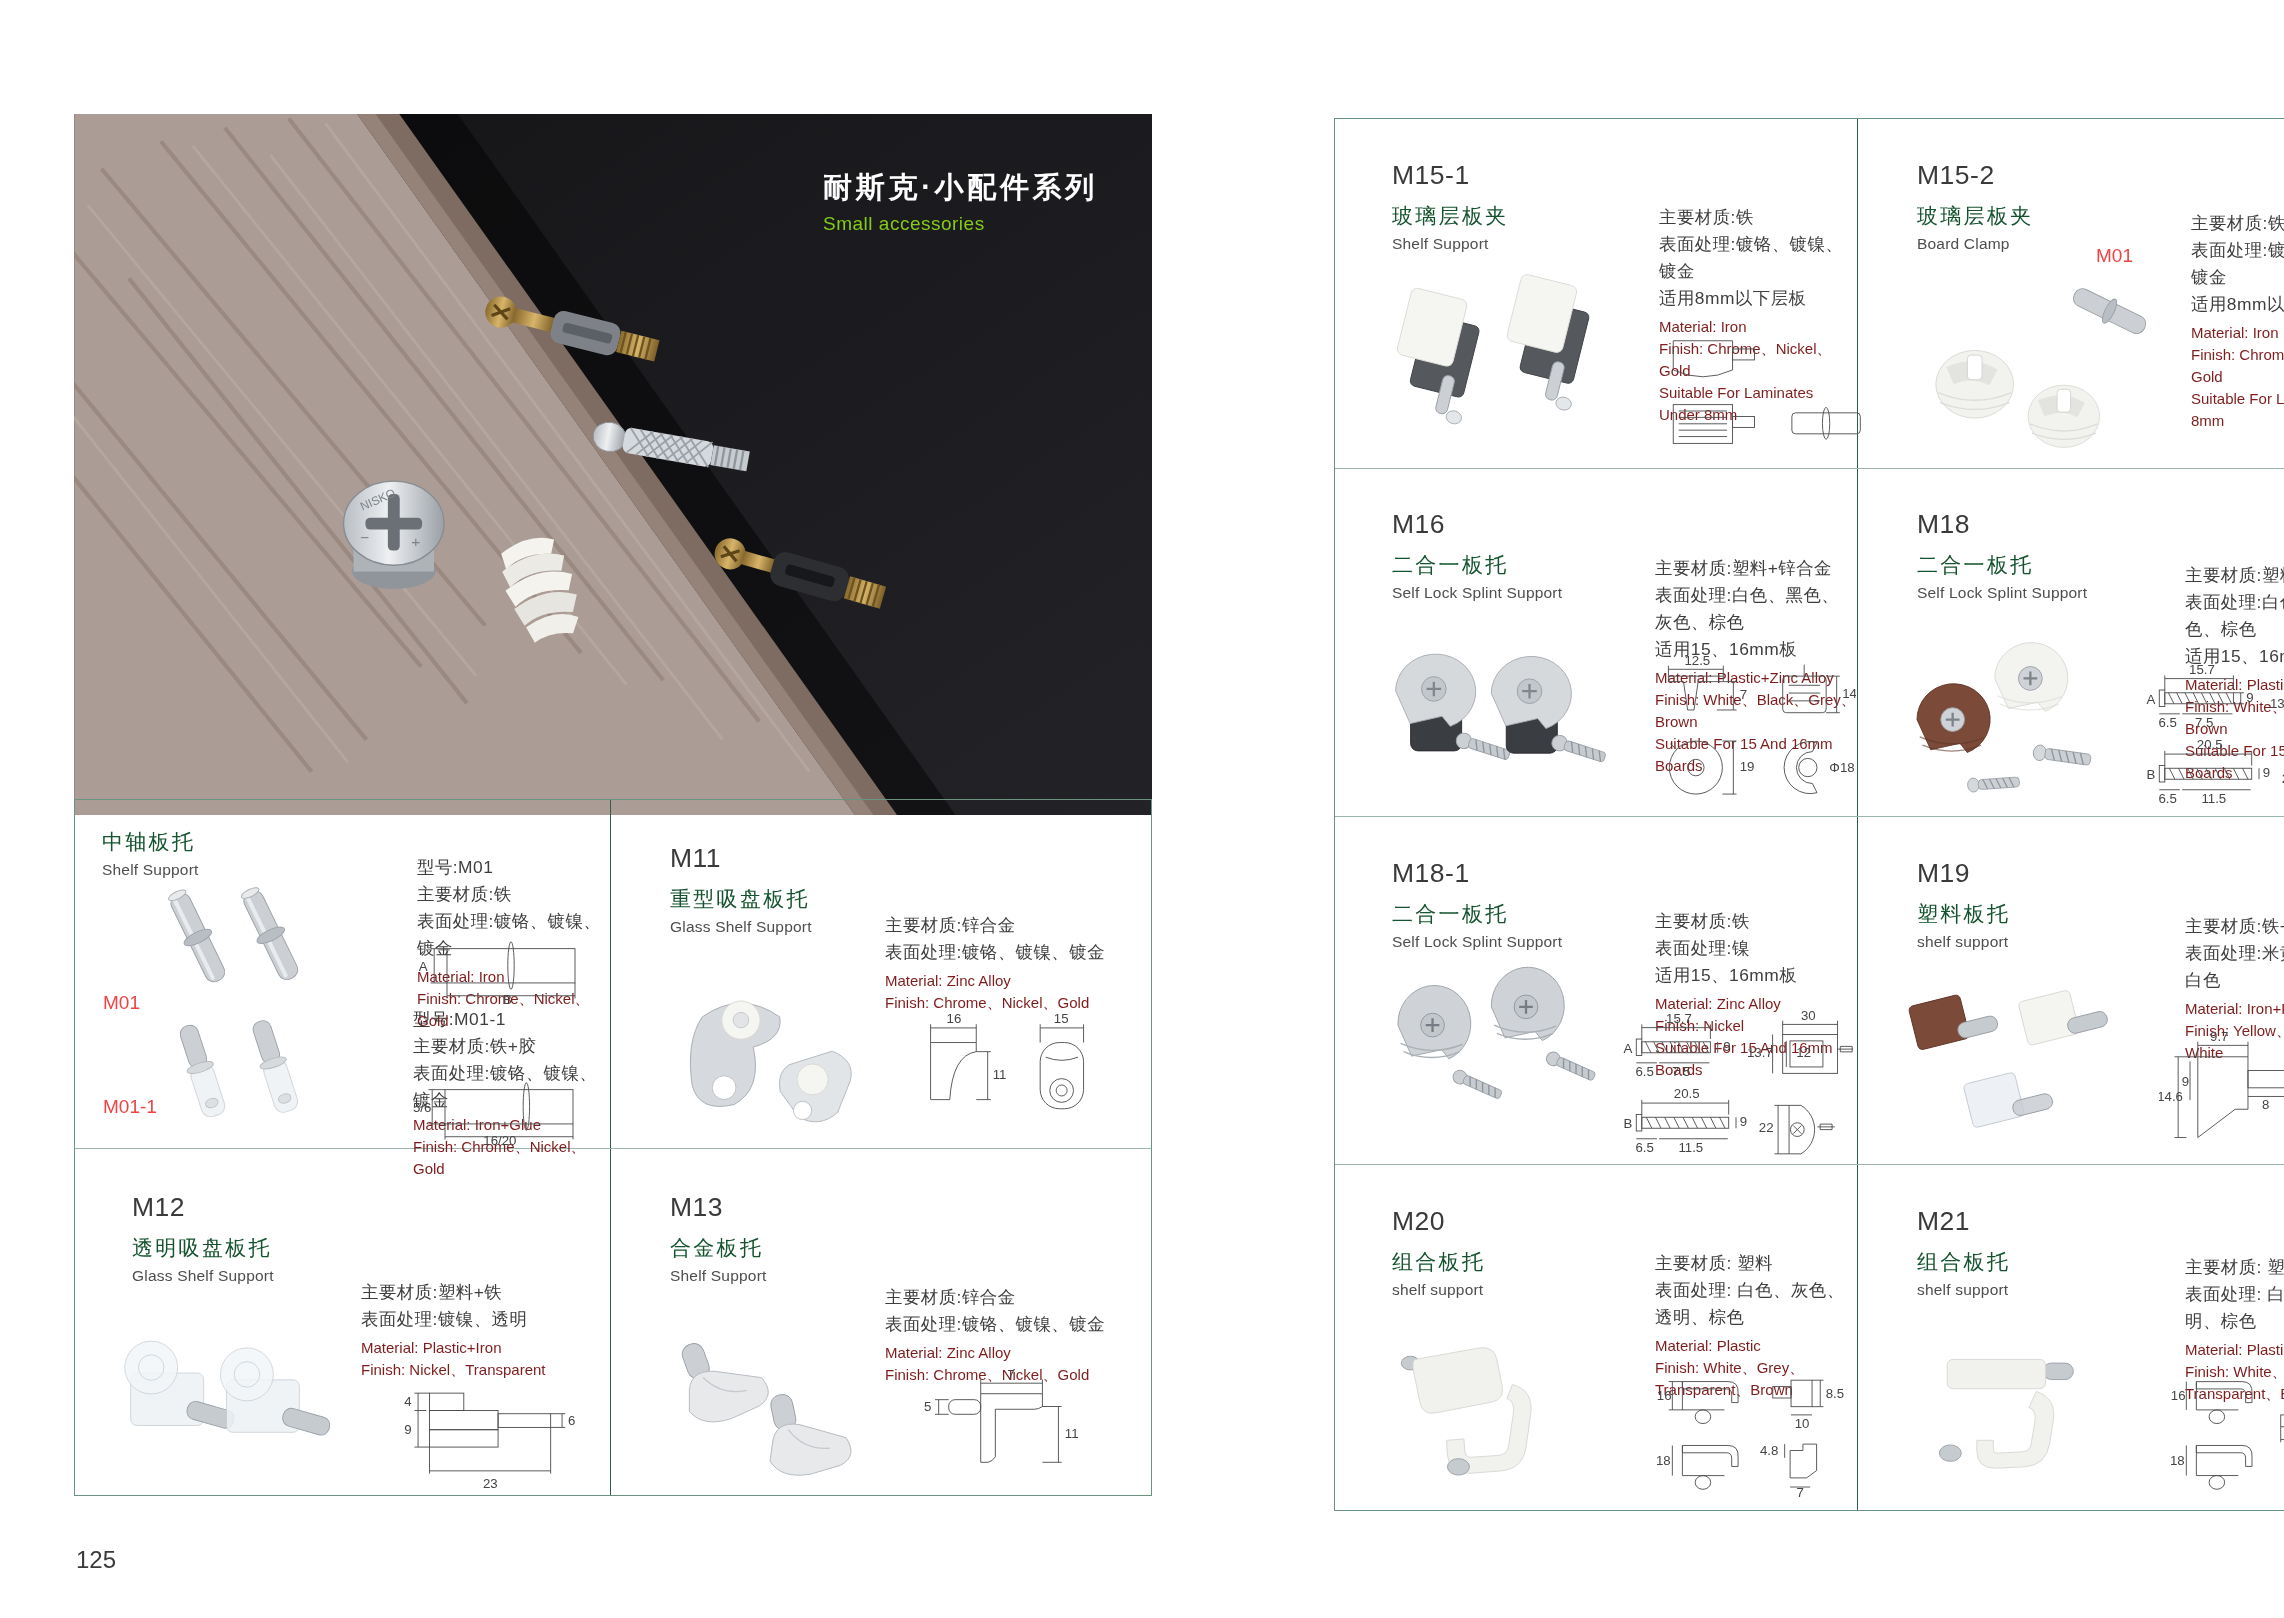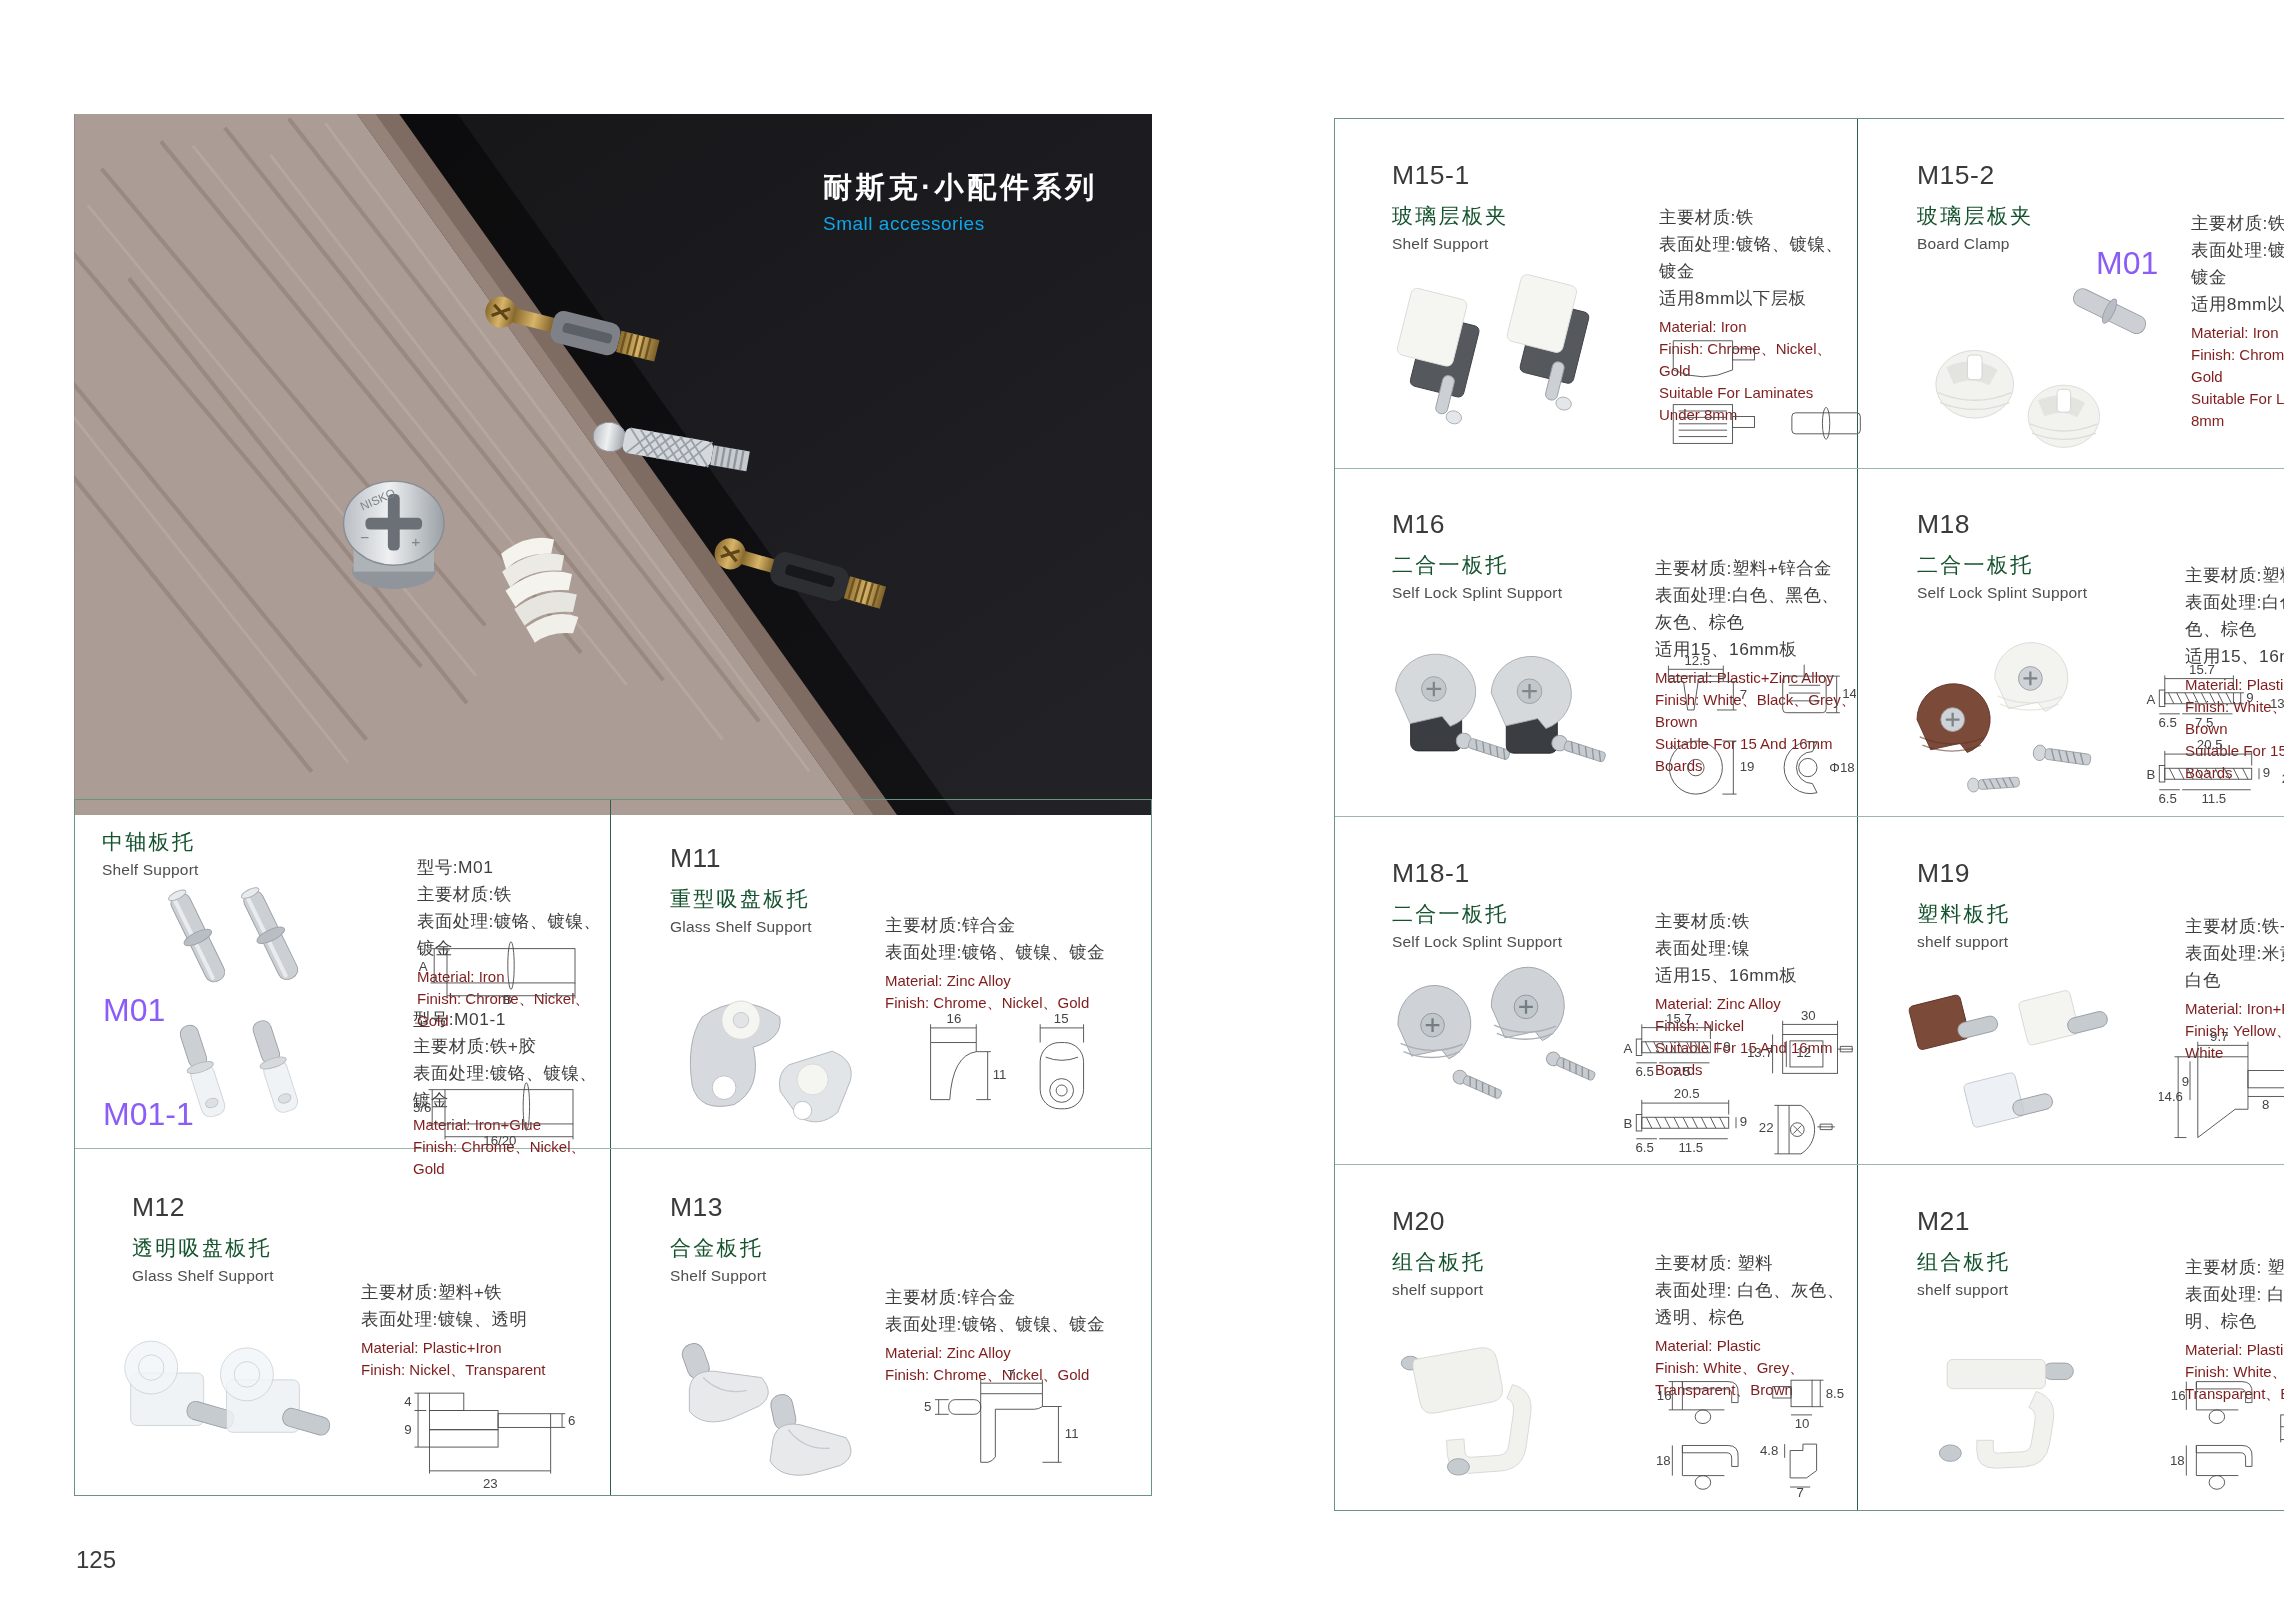--- a/index.html
+++ b/index.html
@@ -3,40 +3,40 @@
 <meta charset="utf-8">
 <style>
   *{margin:0;padding:0;box-sizing:border-box}
   html,body{background:#ffffff}
   body{width:2482px;height:1618px;position:relative;font-family:"Liberation Sans",sans-serif;color:#3f3f3f;overflow:hidden}
 
   
   .hero{position:absolute;left:74px;top:114px;width:1078px;height:701px;background:#1a1a1d;overflow:hidden}
   .hero-title{position:absolute;right:54px;top:54px;text-align:left;color:#fff;z-index:5}
   .hero-title .cn{font-size:29px;letter-spacing:3.7px;font-weight:bold}
-  .hero-title .en{font-size:19px;margin-top:4.6px;color:#0ea5e9;font-weight:normal;letter-spacing:0.5px}
+  .hero-title .en{font-size:19px;margin-top:4.6px;color:#84cc16;font-weight:normal;letter-spacing:0.5px}
 
   
   .grid{position:absolute;border:0.9px solid #69947f}
   .vdiv{position:absolute;width:1.4px;background:#2e5f4e;top:0;bottom:0}
   .hdiv{position:absolute;height:0.9px;background:#9bb6ac;left:0;right:0}
   .cell{position:absolute}
 
   .hdr{position:absolute}
   .code{font-size:26.5px;color:#3a3a3a;letter-spacing:0.5px}
   .tcn{font-size:21px;letter-spacing:2.3px;color:#14532d;margin-top:11px}
   .ten{font-size:15.5px;color:#4e4e4e;margin-top:4.6px;letter-spacing:0.2px}
 
   .spec{position:absolute}
   .scn{font-size:17.4px;line-height:1.55;color:#3e3e3e;letter-spacing:0.5px}
   .sen{font-size:15px;line-height:1.48;color:#7f1d1d}
   .sen.first{margin-top:3.7px}
 
   .photo,.diag{position:absolute}
-  .biglabel{position:absolute;font-size:32px;color:#8b5cf6}
+  .biglabel{position:absolute;font-size:19px;color:#ef4444}
 
   svg.dg line,svg.dg rect,svg.dg path,svg.dg ellipse,svg.dg circle{stroke:#4d4d4d;stroke-width:2;fill:none}
   svg.dg text{stroke:none;fill:#454545;font-family:"Liberation Sans",sans-serif;font-size:29px}
   svg text{font-family:"Liberation Sans",sans-serif}
 
   .pagenum{position:absolute;font-size:24px;color:#3a3a3a}
 </style>
 </head>
 <body>
 

